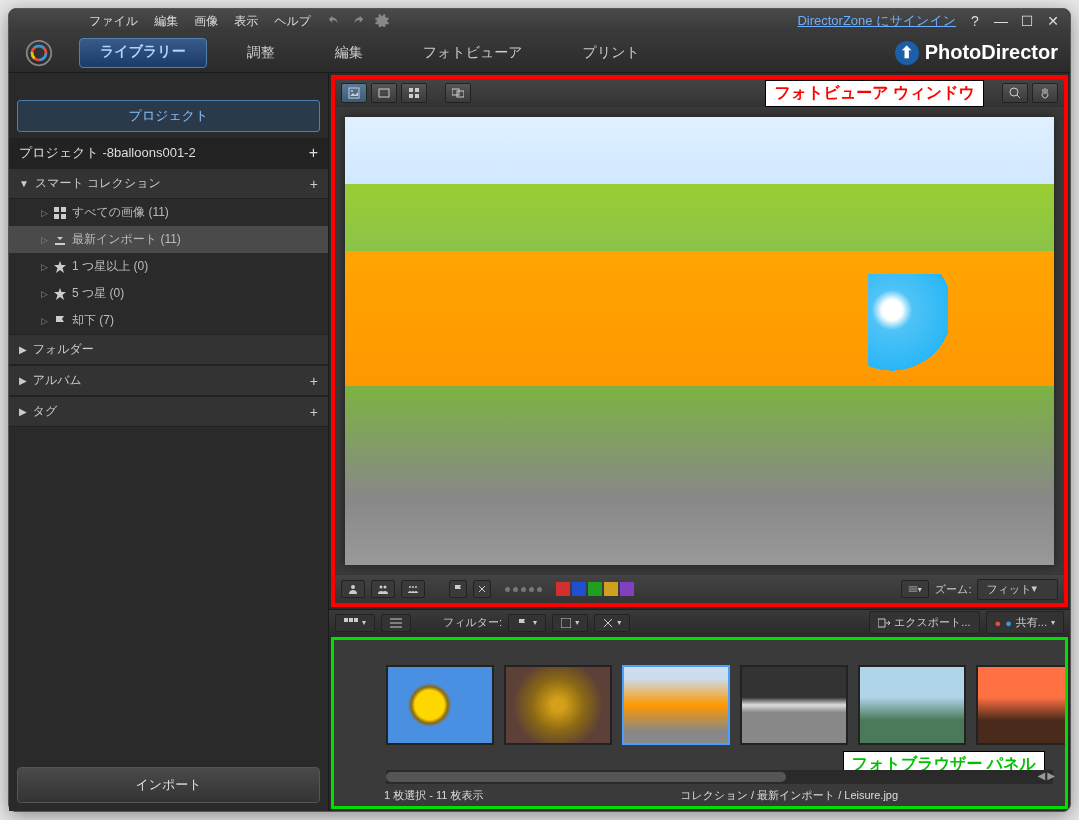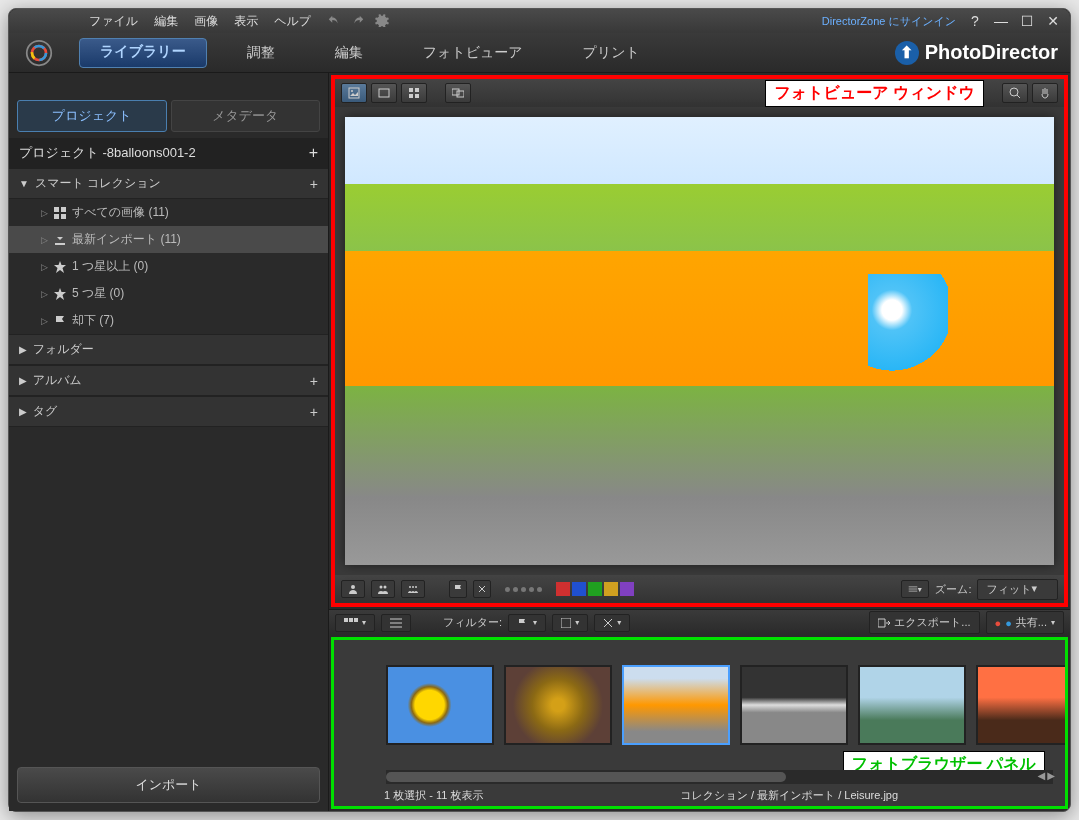--- a/index.html
+++ b/index.html
@@ -2,21 +2,21 @@
 <html><head>
 <meta charset="utf-8">
 <style>
 * { margin: 0; padding: 0; box-sizing: border-box; font-family: sans-serif; }
 body { background: #e8e8e8; width: 1079px; height: 820px; overflow: hidden; }
 .window { position: absolute; top: 8px; left: 8px; right: 8px; bottom: 8px; background: #2a2a2a; border-radius: 8px; box-shadow: 0 4px 20px rgba(0,0,0,0.4); display: flex; flex-direction: column; border: 1px solid #555; }
 .menubar { height: 24px; background: linear-gradient(#4a4a4a,#383838); display: flex; align-items: center; padding: 0 10px; border-radius: 8px 8px 0 0; font-size: 12px; color: #ddd; }
 .menu-items { display: flex; gap: 16px; margin-left: 70px; }
 .menu-items span { cursor: pointer; }
 .menu-right { margin-left: auto; display: flex; align-items: center; gap: 12px; }
-.menu-link { color: #6bb0ff; cursor: pointer; font-size: 11px; margin-left: 16px; }
+.menu-link { color: #6bb0ff; text-decoration: underline; cursor: pointer; font-size: 13px; margin-left: 16px; }
 .winbtn { width: 14px; height: 14px; cursor: pointer; color: #ddd; font-size: 14px; display:flex;align-items:center;justify-content:center; }
 .toolbar-icons { display:flex; gap:10px; margin-left:16px; }
 .toolbar-icons svg { width:14px;height:14px;fill:#888; }
 .tabbar { height: 40px; background: linear-gradient(#3a3a3a,#2a2a2a); display: flex; align-items: center; border-bottom: 1px solid #1a1a1a; }
 .logo { width: 40px; height: 40px; margin: 0 20px 0 10px; display:flex;align-items:center;justify-content:center; }
 .logo svg { width:28px;height:28px; }
 .tablist { display: flex; gap: 0; }
 .tab { padding: 6px 30px; color: #ccc; font-size: 14px; cursor: pointer; }
 .tab.active { background: linear-gradient(#3a5a8a,#1a3a6a); border: 1px solid #5080b0; border-radius: 4px; color: #b0d5ff; font-weight: bold; padding: 4px 20px; margin-right:10px; }
 .brand { margin-left: auto; margin-right: 12px; display: flex; align-items: center; gap: 6px; color: #fff; font-size: 20px; font-weight: bold; }
@@ -127,21 +127,20 @@
     <div class="brand">
       <span class="brand-icon">⬆</span>
       <span>PhotoDirector</span>
     </div>
   </div>
 
   <div class="body">
     <div class="sidebar">
       <div class="side-tabs">
         <div class="side-tab active">プロジェクト</div>
-        <div class="side-tab">メタデータ</div>
       </div>
       <div class="proj-header">
         <span>プロジェクト -8balloons001-2</span>
         <span class="plus">+</span>
       </div>
       <div class="tree">
         <div class="tree-section">
           <span class="chev">▼</span>
           <span>スマート コレクション</span>
           <span class="plus">+</span>

